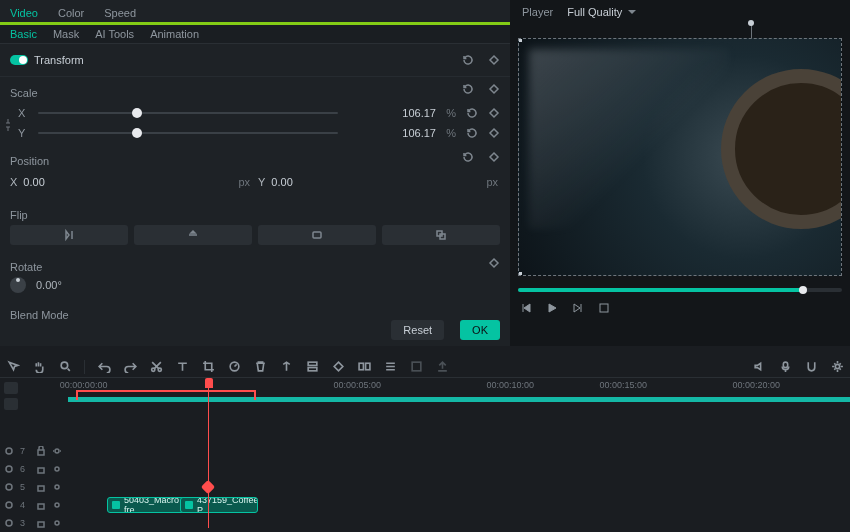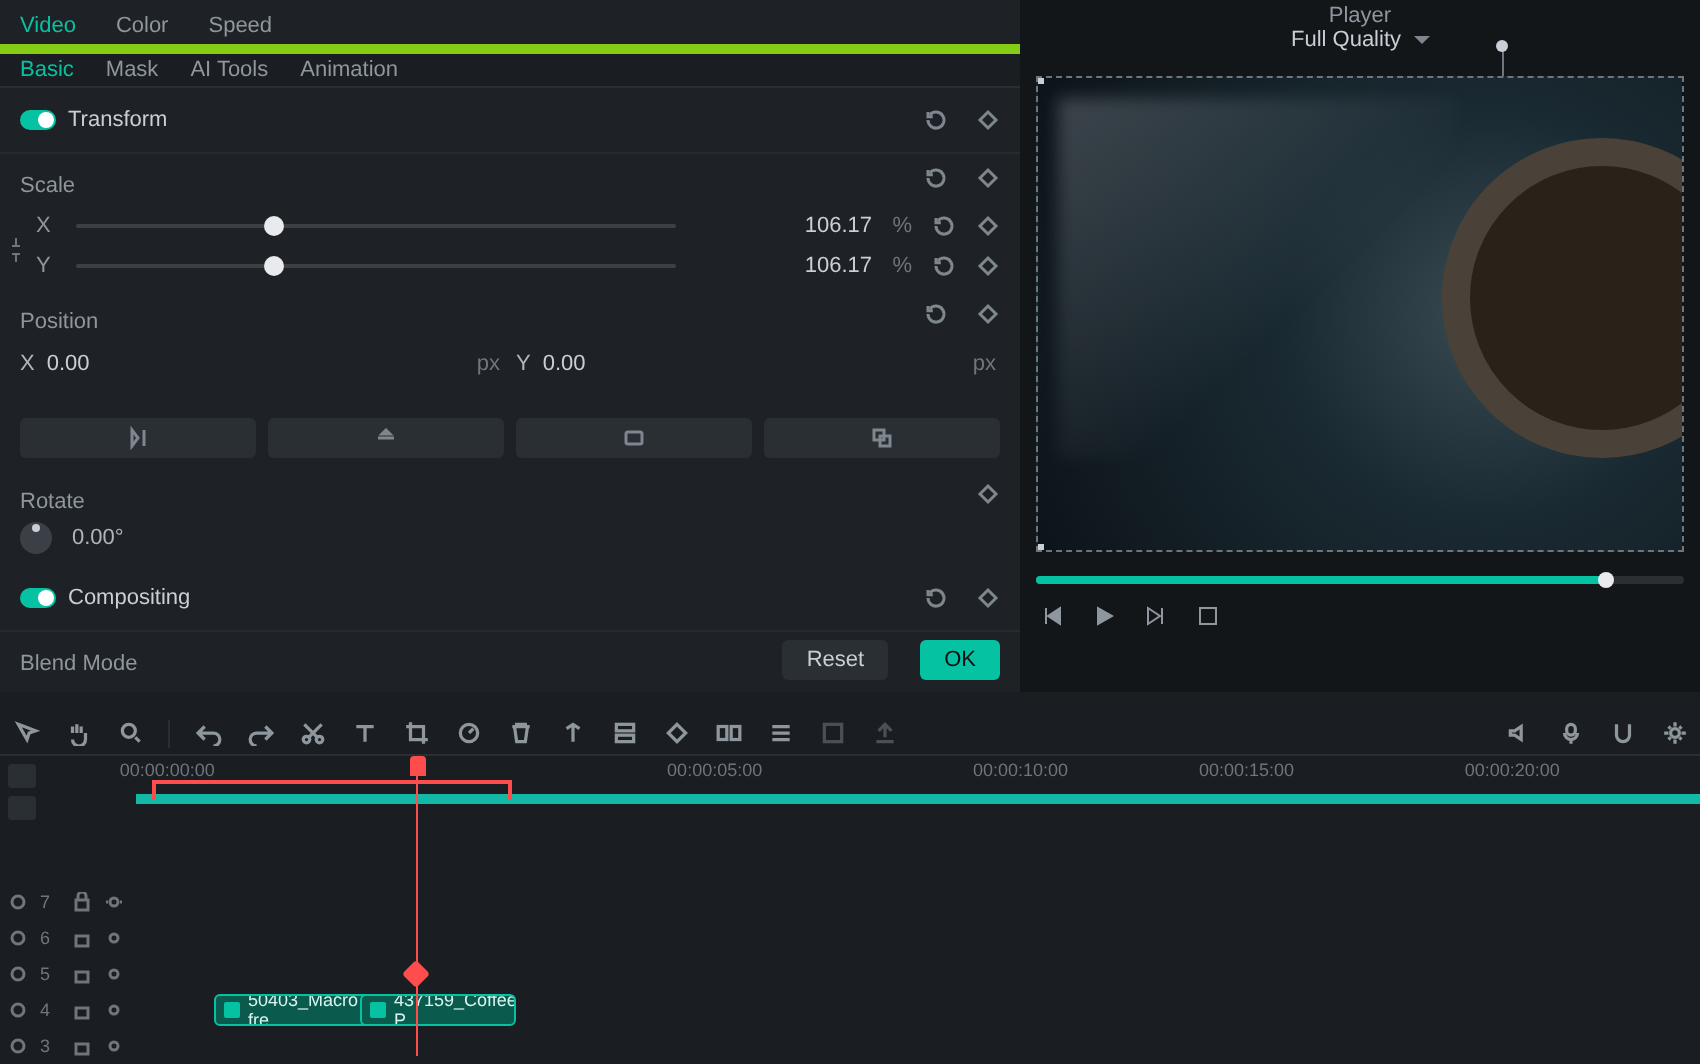--- a/index.html
+++ b/index.html
@@ -15,21 +15,21 @@
   }
   .top-area { display: flex; height: 346px; }
   .left-panel { width: 510px; background: #1e2226; position: relative; }
   .right-panel { flex: 1; background: #131619; position: relative; padding: 0 8px; }
 
   
   .tab-row { display: flex; gap: 20px; padding: 4px 10px 0 10px; height: 22px; align-items:center; }
   .tab { color: #8e969e; cursor: pointer; }
   .tab.active { color: #05c3a2; }
 
-  .subtab-row { display: flex; gap: 16px; padding: 4px 10px; height: 22px; align-items:center; background:#1a1e22; border-top:5px solid #84cc16; border-bottom:1px solid #2a2f34; }
+  .subtab-row { display: flex; gap: 16px; padding: 4px 10px; height: 22px; align-items:center; background:#1a1e22; border-top:3px solid #84cc16; border-bottom:1px solid #2a2f34; }
   .subtab { color: #8e969e; cursor: pointer; }
   .subtab.active { color: #05c3a2; }
 
   .section { padding: 6px 10px; border-bottom: 1px solid #262b30; position:relative; }
   .section-header { display:flex; align-items:center; height:20px; }
   .toggle-dot { width:18px; height:10px; border-radius:5px; background:#05c3a2; position:relative; margin-right:6px; }
   .toggle-dot::after { content:""; position:absolute; width:8px; height:8px; background:#fff; border-radius:50%; top:1px; right:1px; }
   .section-title { color:#c8cfd6; }
   .section-icons { position:absolute; right:10px; display:flex; gap:14px; }
   .mini-icon { width:12px; height:12px; color:#7e868e; display:inline-flex; align-items:center; justify-content:center; cursor:pointer; }
@@ -56,21 +56,21 @@
   .rotate-row { display:flex; align-items:center; gap:10px; margin-top:4px; }
   .rotate-knob { width:16px; height:16px; border-radius:50%; background:#3a4046; position:relative; }
   .rotate-knob::after { content:""; position:absolute; width:4px; height:4px; background:#c8cfd6; border-radius:50%; top:1px; left:50%; transform:translateX(-50%); }
 
   .footer-btns { position:absolute; bottom:6px; right:10px; display:flex; gap:16px; }
   .btn { padding:4px 12px; border-radius:3px; font-size:11px; cursor:pointer; }
   .btn-reset { background:#2a2f34; color:#c8cfd6; }
   .btn-ok { background:#05c3a2; color:#0d1114; }
 
   
-  .player-header { display:flex; align-items:center; height:24px; padding:2px 4px;flex-direction:column; }
+  .player-header { display:flex; align-items:center; gap:14px; height:24px; padding:2px 4px; }
   .player-label { color:#8e969e; }
   .quality-sel { color:#c8cfd6; display:flex; align-items:center; gap:6px; cursor:pointer; }
   .triangle-down { width:0; height:0; border-left:4px solid transparent; border-right:4px solid transparent; border-top:4px solid #7e868e; }
 
   .canvas-area { position:relative; margin:14px 0 0 0; height:238px; border:1px dashed #6e757c; background: radial-gradient(circle at 70% 50%, #3a4a52 0%, #1a2a32 40%, #0d1419 100%); overflow:hidden; }
   .canvas-handle-top { position:absolute; top:-14px; left:72%; width:1px; height:14px; background:#6e757c; }
   .canvas-handle-dot { position:absolute; top:-18px; left:72%; width:6px; height:6px; background:#c8cfd6; border-radius:50%; transform:translateX(-50%); }
   .canvas-side-dot { position:absolute; width:6px; height:6px; background:#c8cfd6; transform:translate(-50%,-50%); }
   .fake-bowl { position:absolute; right:-40px; top:30px; width:160px; height:160px; border-radius:50%; border:14px solid #4a4238; background:#2a2218; }
   .fake-blur { position:absolute; left:10px; top:10px; width:200px; height:180px; background:linear-gradient(135deg, rgba(200,210,220,0.25), transparent 60%); filter:blur(4px); }
@@ -231,20 +231,21 @@
           <div class="pos-field">
             <span>Y</span>
             <span class="pos-input">0.00</span>
           </div>
           <span class="pos-unit">px</span>
         </div>
       </div>
     </div>
 
     <div class="section" style="border-bottom:none;">
+      <div class="prop-label">Flip</div>
       <div class="flip-row">
         <div class="flip-btn">
             <svg viewBox="0 0 12 12">
               <path d="M3 2v8l3-4zM9 2v8"></path>
             </svg>
           </div>
         <div class="flip-btn">
             <svg viewBox="0 0 12 12">
               <path d="M2 6h8M6 2l-2 2h4z"></path>
             </svg>
@@ -271,38 +272,20 @@
               <path d="M6 2l4 4-4 4-4-4z"></path>
             </svg>
           </span>
       </div>
       <div class="rotate-row">
         <div class="rotate-knob"></div>
         <span>0.00°</span>
       </div>
     </div>
 
-    <div class="section">
-      <div class="section-header">
-        <span class="toggle-dot"></span>
-        <span class="section-title">Compositing</span>
-        <div class="section-icons">
-          <span class="mini-icon">
-              <svg viewBox="0 0 12 12">
-                <path d="M2 6a4 4 0 1 0 1-2.6M2 2v2.4h2.4"></path>
-              </svg>
-            </span>
-          <span class="mini-icon">
-              <svg viewBox="0 0 12 12">
-                <path d="M6 2l4 4-4 4-4-4z"></path>
-              </svg>
-            </span>
-        </div>
-      </div>
-    </div>
     <div class="section" style="border-bottom:none;">
       <div class="prop-label">Blend Mode</div>
     </div>
 
     <div class="footer-btns">
       <div class="btn btn-reset">Reset</div>
       <div class="btn btn-ok">OK</div>
     </div>
   </div>
 

